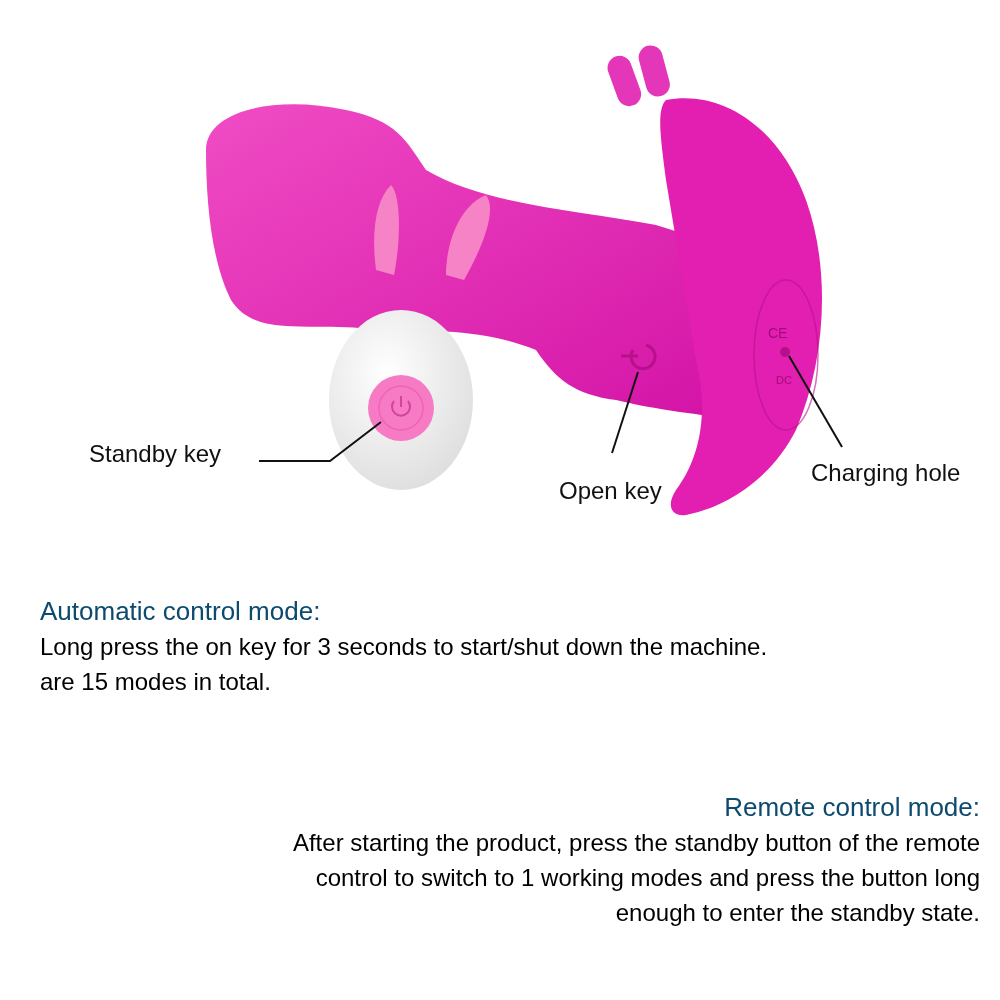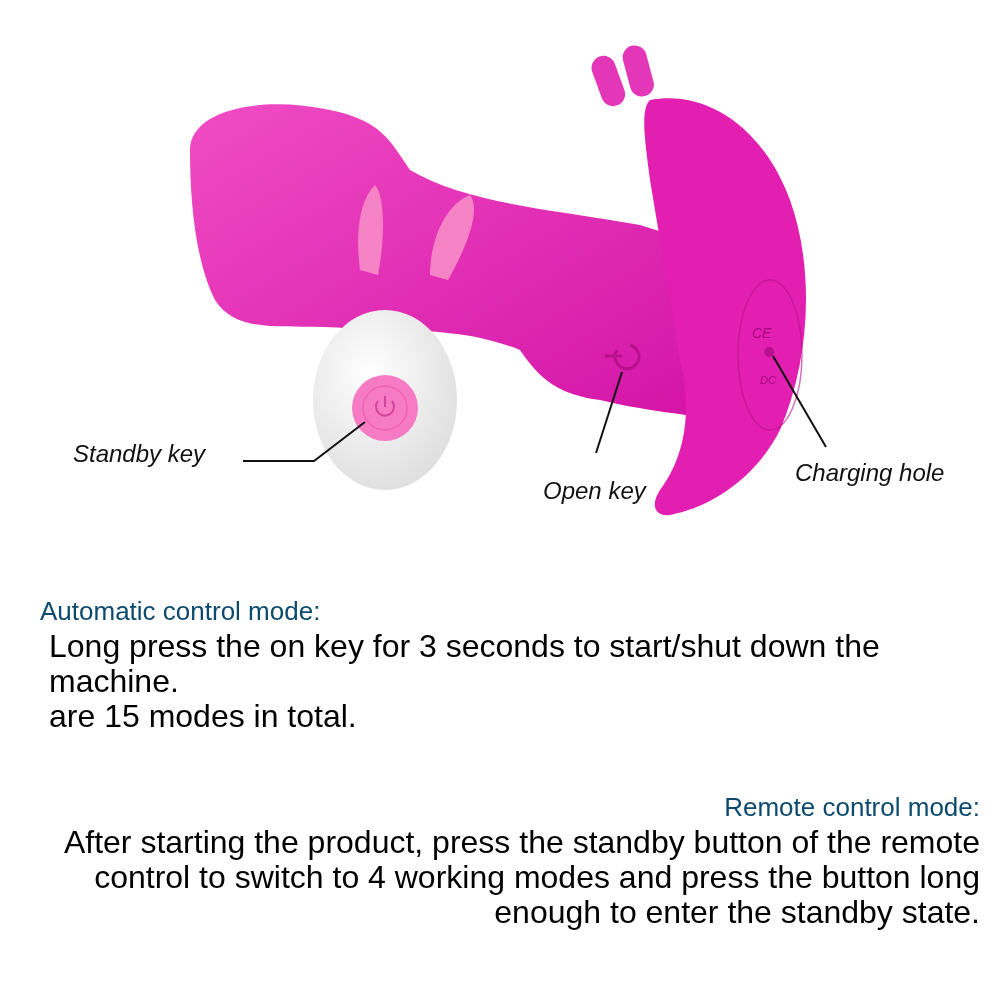--- a/index.html
+++ b/index.html
@@ -1,23 +1,23 @@
 <!DOCTYPE html>
 <html><head>
   <meta charset="utf-8">
   <style>
     html, body { margin: 0; padding: 0; background: #ffffff; }
     body { width: 1000px; height: 1000px; position: relative; overflow: hidden;
            font-family: "Liberation Sans", sans-serif; color: #111; }
-    .figure { position: absolute; left: 0; top: 0; width: 966px; height: 560px; font-style: italic; }
+    .figure { position: absolute; left: 16px; top: 0; width: 966px; height: 560px; }
     .figure svg { position: absolute; left: 0; top: 0; }
     .label { position: absolute; font-size: 24px; color: #111; white-space: nowrap; }
     .section { position: absolute; left: 40px; width: 940px; }
     .section-title { font-size: 26px; color: #0c4a6e; line-height: 36px; }
-    .section-body { font-size: 32px; color: #000; line-height: 35px; margin-left: 9px; }
+    .section-body { font-size: 24px; color: #000; line-height: 35px; }
   </style>
 </head>
 <body>
 
 <div class="figure">
   <svg width="1000" height="560" viewBox="0 0 1000 560">
     <defs>
       <linearGradient id="bodyGrad" x1="0" y1="0" x2="1" y2="1">
         <stop offset="0" stop-color="#f04cc4"></stop>
         <stop offset="1" stop-color="#d312a6"></stop>
@@ -78,15 +78,15 @@
 
 <div class="section" style="top:593px;">
   <div class="section-title">Automatic control mode:</div>
   <div class="section-body">Long press the on key for 3 seconds to start/shut down the machine.</div>
   <div class="section-body">are 15 modes in total.</div>
 </div>
 
 <div class="section" style="top:789px;text-align:right;">
   <div class="section-title">Remote control mode:</div>
   <div class="section-body">After starting the product, press the standby button of the remote</div>
-  <div class="section-body">control to switch to 4 working modes and press the button long</div>
+  <div class="section-body">control to switch to 1 working modes and press the button long</div>
   <div class="section-body">enough to enter the standby state.</div>
 </div>
 
 </body></html>

